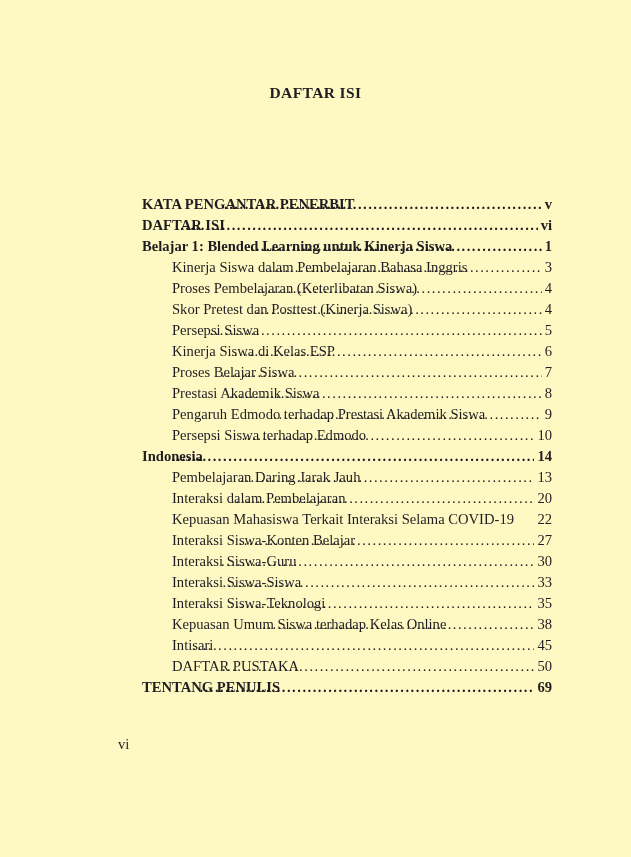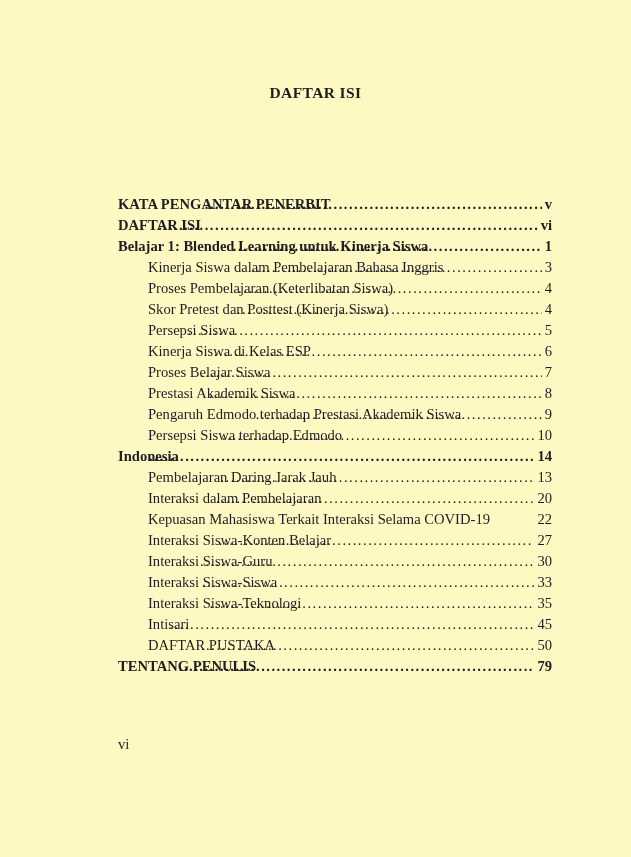--- a/index.html
+++ b/index.html
@@ -30,21 +30,21 @@
     width: 434px;
   }
   .row {
     display: flex;
     align-items: baseline;
     font-size: 14.6px;
     line-height: 21px;
   }
   .row.bold { font-weight: bold; }
   .row.ind { padding-left: 30px; }
-  .label { flex: 0 1 auto; min-width: 0; white-space: nowrap; }
+  .label { flex: 0 1 auto; min-width: 0; white-space: nowrap; margin-left: 24px; }
   .label .it { }
   .fill {
     flex: 1 1 auto;
     min-width: 6px;
     overflow: hidden;
     white-space: nowrap;
     margin: 0 3px 0 4px;
   }
   .fill.dots::after {
     content: "........................................................................................................................................................................";
@@ -158,29 +158,34 @@
     <span class="label"><span>Interaksi Siswa-Siswa</span></span>
     <span class="fill dots"></span>
     <span class="pg">33</span>
   </div>
       <div class="row ind">
     <span class="label"><span>Interaksi Siswa-Teknologi</span></span>
     <span class="fill dots"></span>
     <span class="pg">35</span>
   </div>
       <div class="row ind">
+    <span class="label"><span>Kepuasan Umum Siswa terhadap Kelas </span><span class="it">Online</span></span>
+    <span class="fill dots"></span>
+    <span class="pg">38</span>
+  </div>
+      <div class="row ind">
     <span class="label"><span>Intisari</span></span>
     <span class="fill dots"></span>
     <span class="pg">45</span>
   </div>
       <div class="row ind">
     <span class="label"><span>DAFTAR PUSTAKA </span></span>
     <span class="fill dots"></span>
     <span class="pg">50</span>
   </div>
       <div class="row bold">
     <span class="label"><span>TENTANG PENULIS</span></span>
     <span class="fill dots"></span>
-    <span class="pg">79</span>
+    <span class="pg">69</span>
   </div>
     </div>
   <div class="footer">vi</div>
 </div>
 
 </body></html>

